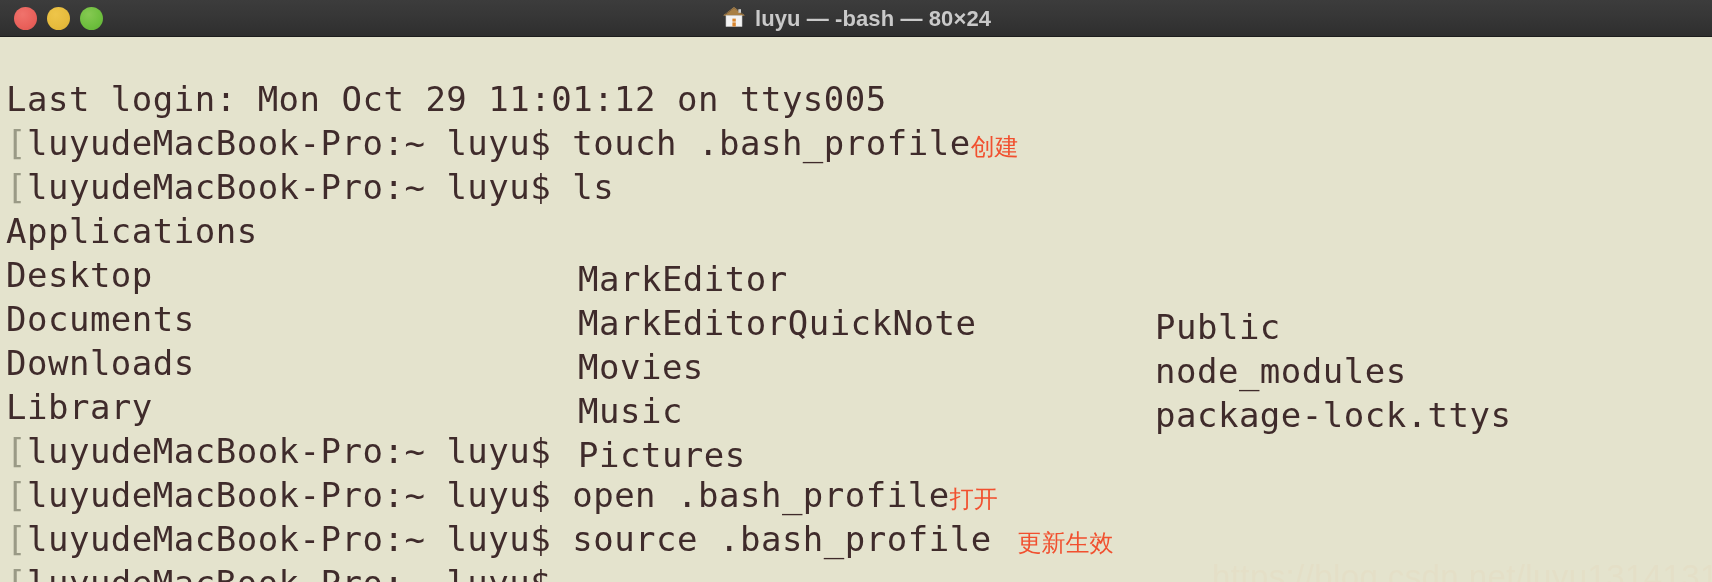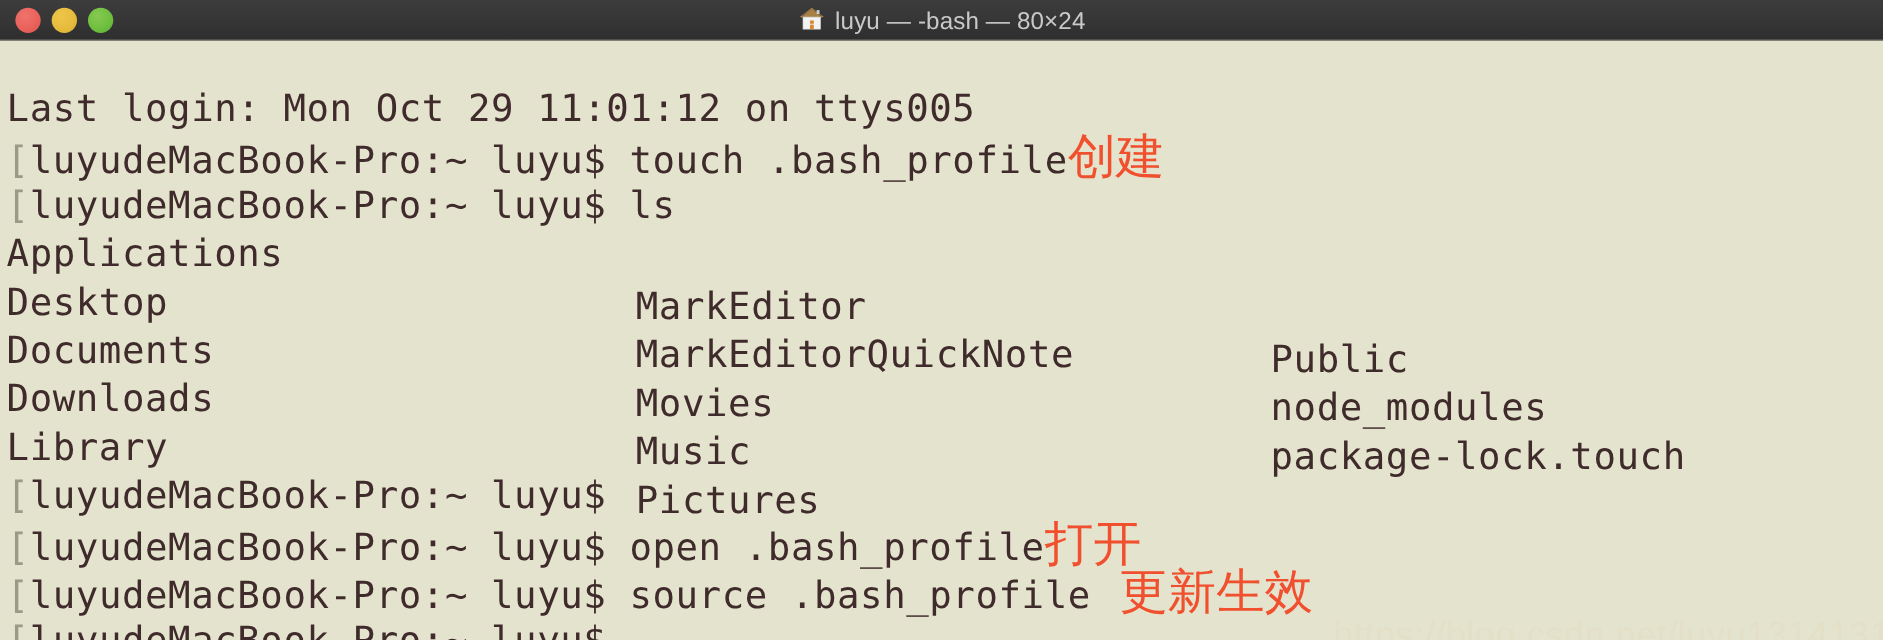--- a/index.html
+++ b/index.html
@@ -60,20 +60,21 @@
     justify-content: center;
     gap: 8px;
     pointer-events: none;
   }
   #window-title {
     font-family: "Liberation Sans", sans-serif;
     font-size: 22px;
     color: #c9c9c9;
     letter-spacing: 0.1px;
     white-space: pre;
+    font-weight: bold;
   }
   .home-icon { display: block; }
 
   
   #terminal {
     position: absolute;
     left: 0;
     top: 37px;
     width: 1712px;
     height: 545px;
@@ -95,21 +96,21 @@
   .term-line .txt {
     display: inline-block;
     white-space: pre;
   }
   .bracket {
     color: #9a9a86;
   }
   .annot {
     color: #f1502f;
     font-family: "DejaVu Sans", sans-serif;
-    font-size: 44px;
+    font-size: 24px;
     letter-spacing: 0;
   }
   
   .col1 { position: absolute; left: 6px;    white-space: pre; }
   .col2 { position: absolute; left: 578px;  white-space: pre; }
   .col3 { position: absolute; left: 1155px; white-space: pre; }
 
   #watermark {
     position: absolute;
     left: 1212px;
@@ -170,21 +171,21 @@
       <span class="col3">Public</span>
     </div>
     <div class="term-line" style="top:166px;">
       <span class="col1">Desktop</span>
       <span class="col2">MarkEditorQuickNote</span>
       <span class="col3">node_modules</span>
     </div>
     <div class="term-line" style="top:210px;padding-left:48px;">
       <span class="col1">Documents</span>
       <span class="col2">Movies</span>
-      <span class="col3">package-lock.touch</span>
+      <span class="col3">package-lock.ttys</span>
     </div>
     <div class="term-line" style="top:254px;padding-left:32px;">
       <span class="col1">Downloads</span>
       <span class="col2">Music</span>
       <span class="col3"></span>
     </div>
     <div class="term-line" style="top:298px;">
       <span class="col1">Library</span>
       <span class="col2">Pictures</span>
       <span class="col3"></span>

